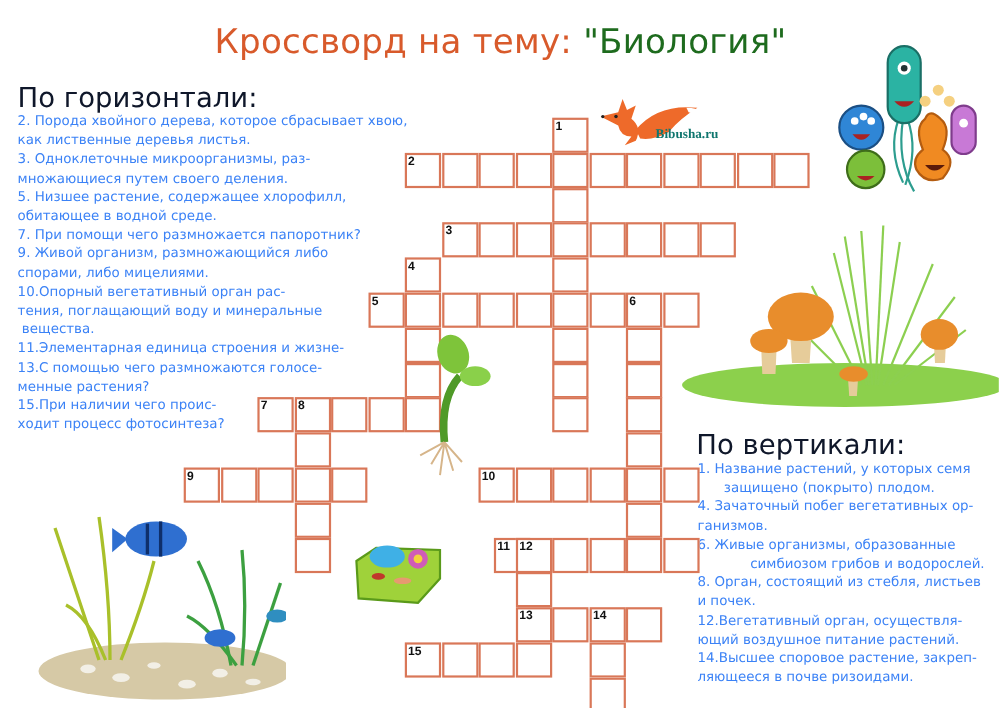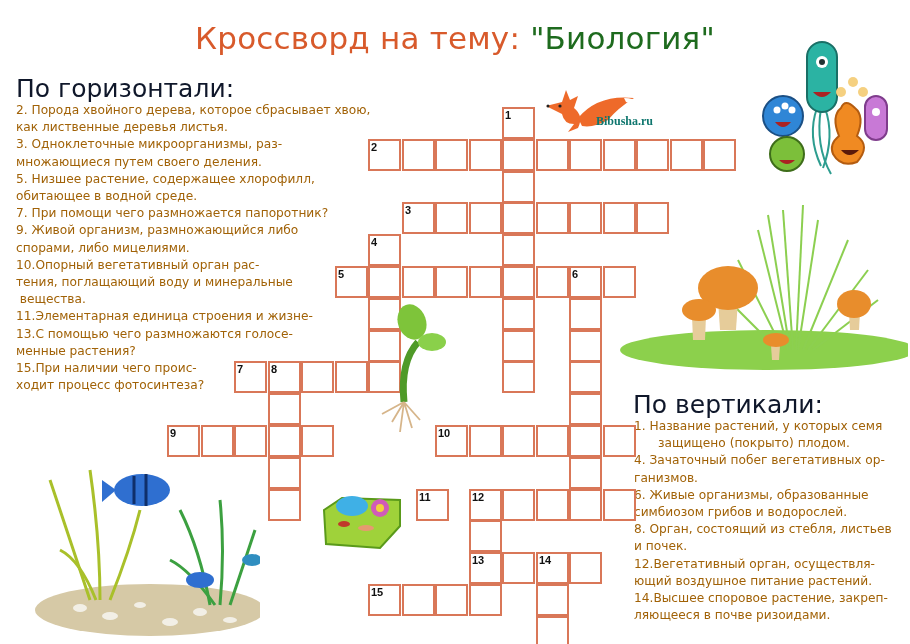--- a/index.html
+++ b/index.html
@@ -13,21 +13,21 @@
     font-size: 31px; color: #d85a2b; letter-spacing: 0.2px;
     font-family: "DejaVu Sans", sans-serif;
   }
   .title .topic { color: #1e6b1e; }
   .section-head {
     position: absolute; font-size: 25px; color: #0f172a;
     font-family: "DejaVu Sans", sans-serif;
   }
   .clues {
     position: absolute; margin: 0; padding: 0; list-style: none;
-    color: #a16207; font-size: 12.2px; line-height: 17.2px;
+    color: #3b82f6; font-size: 12.2px; line-height: 17.2px;
     font-family: "DejaVu Sans", sans-serif;
   }
   .clues li { margin: 0; padding: 0; }
   .cell {
     position: absolute; width: 29px; height: 28px;
     border: 2px solid #d97758; background: #fff; box-sizing: content-box;
   }
   .cell .num {
     position: absolute; left: 1px; top: 0px; font-size: 11px; font-weight: bold;
     color: #111; font-family: "Liberation Sans", sans-serif;
@@ -60,21 +60,21 @@
     <li style="white-space: pre;">ходит процесс фотосинтеза?</li>
   </ul>
 
 <div class="section-head" style="left:633px; top:390px;">По вертикали:</div>
 <ul class="clues" id="down-list" style="left:634px; top:418px; width:276px;">
     <li style="white-space: pre;">1. Название растений, у которых семя</li>
     <li style="white-space: pre; margin-left: 24px;">защищено (покрыто) плодом.</li>
     <li style="white-space: pre;">4. Зачаточный побег вегетативных ор-</li>
     <li style="white-space: pre;">ганизмов.</li>
     <li style="white-space: pre;">6. Живые организмы, образованные</li>
-    <li style="white-space: pre;">симбиозом грибов и водорослей.</li>
+    <li style="white-space: pre; margin-left: 48px;">симбиозом грибов и водорослей.</li>
     <li style="white-space: pre;">8. Орган, состоящий из стебля, листьев</li>
     <li style="white-space: pre;">и почек.</li>
     <li style="white-space: pre;">12.Вегетативный орган, осуществля-</li>
     <li style="white-space: pre;">ющий воздушное питание растений.</li>
     <li style="white-space: pre;">14.Высшее споровое растение, закреп-</li>
     <li style="white-space: pre;">ляющееся в почве ризоидами.</li>
   </ul>
 
 <div id="grid">
     <div class="cell" style="left: 502px; top: 107px;">
@@ -152,21 +152,21 @@
     <div class="cell" style="left: 201px; top: 425px;"></div>
     <div class="cell" style="left: 234px; top: 425px;"></div>
     <div class="cell" style="left: 301px; top: 425px;"></div>
     <div class="cell" style="left: 435px; top: 425px;">
       <span class="num">10</span>
     </div>
     <div class="cell" style="left: 469px; top: 425px;"></div>
     <div class="cell" style="left: 502px; top: 425px;"></div>
     <div class="cell" style="left: 536px; top: 425px;"></div>
     <div class="cell" style="left: 603px; top: 425px;"></div>
-    <div class="cell" style="left: 416px; top: 489px;">
+    <div class="cell" style="left: 449px; top: 489px;">
       <span class="num">11</span>
     </div>
     <div class="cell" style="left: 469px; top: 489px;">
       <span class="num">12</span>
     </div>
     <div class="cell" style="left: 502px; top: 489px;"></div>
     <div class="cell" style="left: 536px; top: 489px;"></div>
     <div class="cell" style="left: 603px; top: 489px;"></div>
     <div class="cell" style="left: 469px; top: 520px;"></div>
     <div class="cell" style="left: 469px; top: 552px;">

